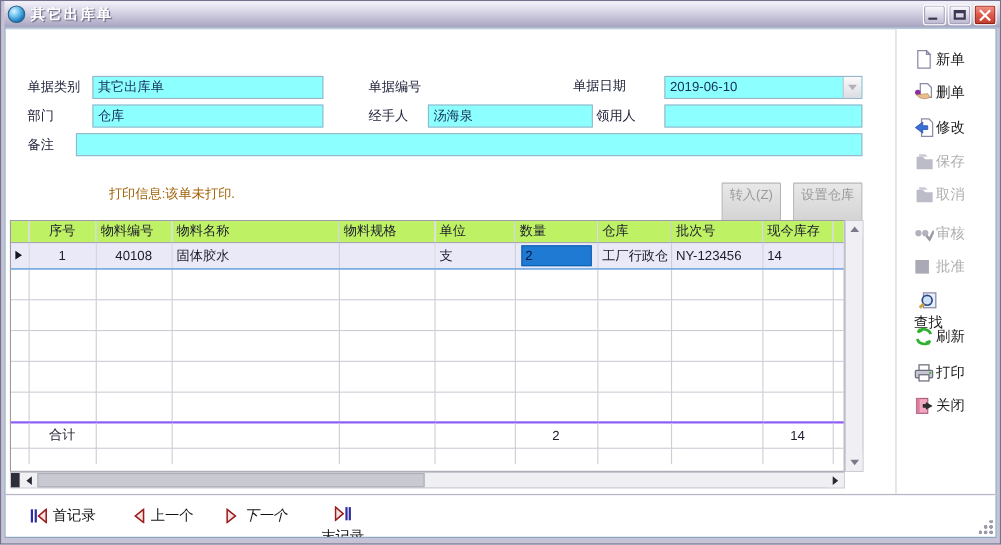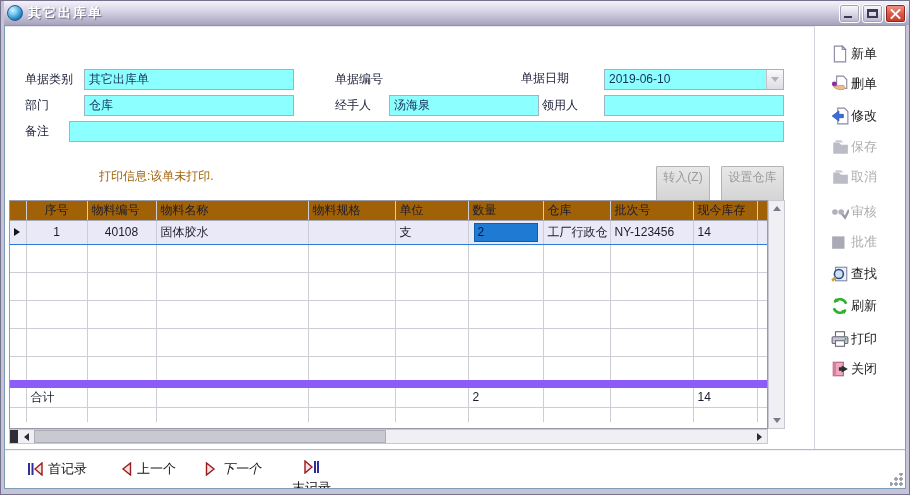--- a/index.html
+++ b/index.html
@@ -70,29 +70,29 @@
   }
 
   
   .grid-wrap { position:absolute; left:4px; top:173px; width:776px; height:244px; }
   .grid-area { position:absolute; left:0; top:0; width:759px; height:229px; border:1px solid #9a9aa6; overflow:hidden; background:#fff; }
   table.grid { border-collapse:collapse; table-layout:fixed; width:757px; font-size:12px; color:#1c1c2e; }
   table.grid td, table.grid th {
     border-right:1px solid #cdcdd6; border-bottom:1px solid #cdcdd6;
     height:28px; padding:0 4px; overflow:hidden; white-space:nowrap; font-weight:normal; text-align:left;
   }
-  tr.hdr td { height:19px; border-bottom:1px solid #a8a8b2; background:#a16207; }
+  tr.hdr td { height:19px; border-bottom:1px solid #a8a8b2; background:#bef264; }
   tr.hdr td.c-seq { text-align:center; }
   td.sel { padding:0; text-align:center; }
   tr.row1 td { height:23px; background:#e9e9f7; border-top:1px solid #2b7cd3; border-bottom:1px solid #2b7cd3; }
   tr.row1 td.c-seq, tr.row1 td.c-code { text-align:center; }
   .tri-right { display:inline-block; width:0; height:0; border-top:4px solid transparent; border-bottom:4px solid transparent; border-left:6px solid #15151f; }
   td.qty-sel { padding:0; background:#ffffff; }
   .qty-inner { margin:2px 1px; height:19px; background:#1e7ad2; border:1px solid #0f5fb0; color:#001a3d; padding:1px 3px; font-size:12px; }
-  tr.total td { border-top:8px solid #8b5cf6; height:23px; }
+  tr.total td { border-top:2px solid #8b5cf6; height:23px;text-align:center; }
   tr.lastrow td { height:15px; border-bottom:none; }
 
   
   .vscroll { position:absolute; right:0; top:0; width:17px; height:229px; background:#f0f0f4; border:1px solid #c8c8d2; }
   .hscroll { position:absolute; left:0; top:229px; width:759px; height:15px; background:#f0f0f4; border:1px solid #c8c8d2; display:flex; align-items:stretch; }
   .sb-btn { width:16px; background:#f0f0f4; display:flex; align-items:center; justify-content:center; flex:0 0 16px; }
   .arr-up { width:0; height:0; border-left:4px solid transparent; border-right:4px solid transparent; border-bottom:5px solid #7a7a8a; }
   .arr-dn { width:0; height:0; border-left:4px solid transparent; border-right:4px solid transparent; border-top:5px solid #7a7a8a; }
   .arr-lf { width:0; height:0; border-top:4px solid transparent; border-bottom:4px solid transparent; border-right:5px solid #2a2a34; }
   .arr-rt { width:0; height:0; border-top:4px solid transparent; border-bottom:4px solid transparent; border-left:5px solid #2a2a34; }
@@ -376,21 +376,21 @@
           <path d="M10 10l2.5 3L16 6" stroke="#9a9aa6" stroke-width="2" fill="none"></path>
         </svg>
       <span class="lbl">审核</span>
     </div>
     <div class="side-item disabled" style="top:206px;">
       <svg width="18" height="18" viewBox="0 0 16 16">
           <rect x="1" y="3" width="11" height="11" fill="#aaaab6"></rect>
         </svg>
       <span class="lbl">批准</span>
     </div>
-    <div class="side-item" style="top:238px;">
+    <div class="side-item" style="top:238px;flex-direction:column;">
       <svg width="18" height="18" viewBox="0 0 16 16">
           <rect x="4" y="2" width="10" height="12" fill="#e8f0fa" stroke="#8a8aa4"></rect>
           <circle cx="7" cy="8" r="4" fill="#cfe0f4" stroke="#2b4a8b" stroke-width="1.4"></circle>
           <path d="M4.2 10.8L1 14" stroke="#caa23c" stroke-width="2.4"></path>
         </svg>
       <span class="lbl">查找</span>
     </div>
     <div class="side-item" style="top:270px;">
       <svg width="18" height="18" viewBox="0 0 16 16">
           <path d="M13.5 6A6 6 0 0 0 3 4.5" stroke="#2faf2f" stroke-width="2.2" fill="none"></path>

